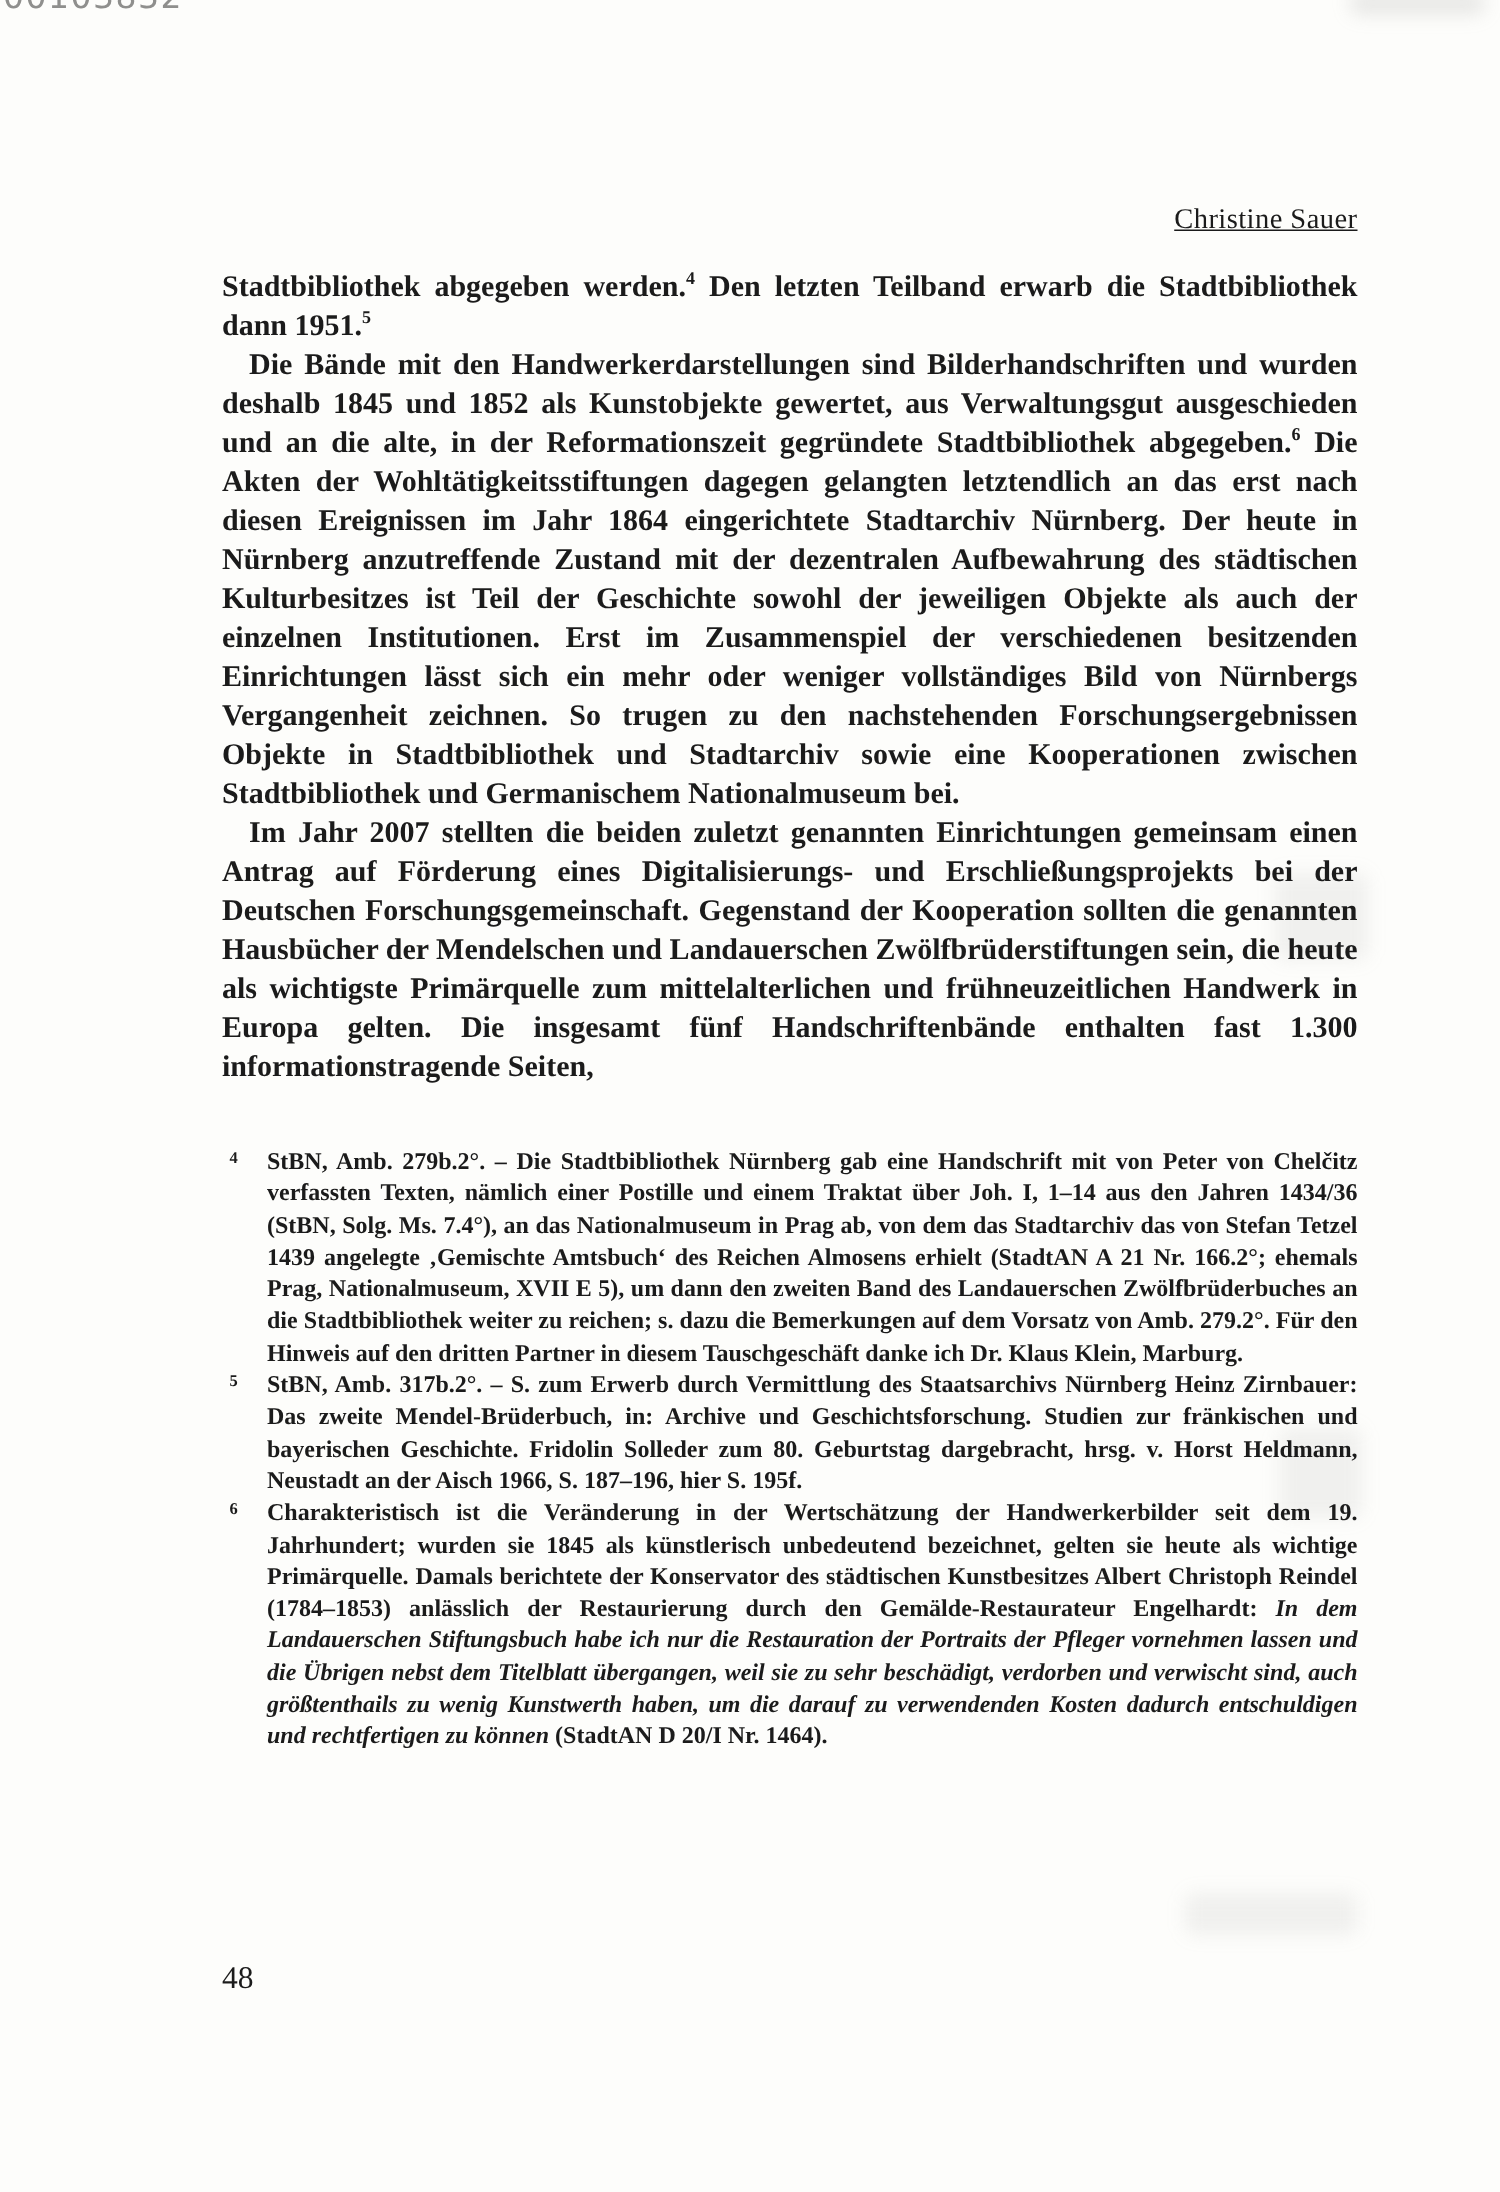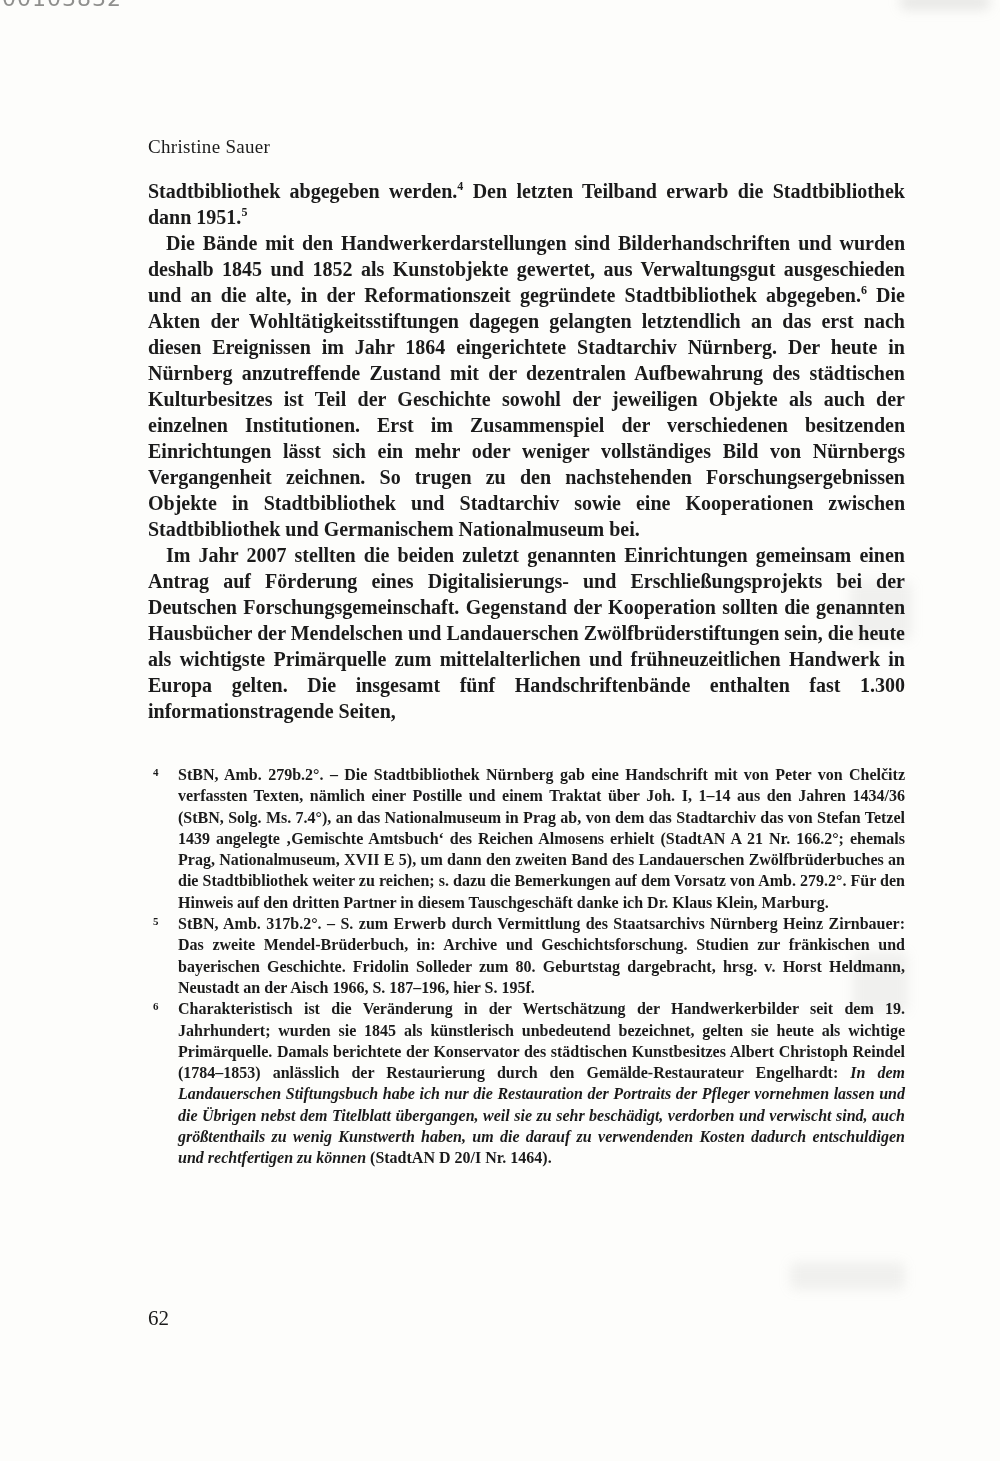--- a/index.html
+++ b/index.html
@@ -23,23 +23,24 @@
     font-size: 22px;
     letter-spacing: 1px;
     color: #8f8f8d;
   }
 
   .running-head {
     position: absolute;
     top: 136px;
     left: 148px;
     width: 757px;
-    text-align: left;
+    text-align: right;
     font-size: 19px;
     letter-spacing: 0.3px;
+    text-decoration: underline;
   }
 
   .content {
     position: absolute;
     top: 178px;
     left: 148px;
     width: 757px;
     font-weight: bold;
   }
 
@@ -116,15 +117,15 @@
         <p class="para indent"><span>Die Bände mit den Handwerkerdarstellungen sind Bilderhandschriften und wurden deshalb 1845 und 1852 als Kunstobjekte gewertet, aus Verwaltungsgut ausgeschieden und an die alte, in der Reformationszeit gegründete Stadtbibliothek abgegeben.</span><sup class="fn-ref">6</sup><span> Die Akten der Wohltätigkeitsstiftungen dagegen gelangten letztendlich an das erst nach diesen Ereignissen im Jahr 1864 eingerichtete Stadtarchiv Nürnberg. Der heute in Nürnberg anzutreffende Zustand mit der dezentralen Aufbewahrung des städtischen Kulturbesitzes ist Teil der Geschichte sowohl der jeweiligen Objekte als auch der einzelnen Institutionen. Erst im Zusammenspiel der verschiedenen besitzenden Einrichtungen lässt sich ein mehr oder weniger vollständiges Bild von Nürnbergs Vergangenheit zeichnen. So trugen zu den nachstehenden Forschungsergebnissen Objekte in Stadtbibliothek und Stadtarchiv sowie eine Kooperationen zwischen Stadtbibliothek und Germanischem Nationalmuseum bei.</span></p>
         <p class="para indent"><span>Im Jahr 2007 stellten die beiden zuletzt genannten Einrichtungen gemeinsam einen Antrag auf Förderung eines Digitalisierungs- und Erschließungsprojekts bei der Deutschen Forschungsgemeinschaft. Gegenstand der Kooperation sollten die genannten Hausbücher der Mendelschen und Landauerschen Zwölfbrüderstiftungen sein, die heute als wichtigste Primärquelle zum mittelalterlichen und frühneuzeitlichen Handwerk in Europa gelten. Die insgesamt fünf Handschriftenbände enthalten fast 1.300 informationstragende Seiten,</span></p>
       </div>
     <div class="footnotes">
         <div class="footnote"><span class="fn-num">4</span><span class="fn-text"><span>StBN, Amb. 279b.2°. – Die Stadtbibliothek Nürnberg gab eine Handschrift mit von Peter von Chelčitz verfassten Texten, nämlich einer Postille und einem Traktat über Joh. I, 1–14 aus den Jahren 1434/36 (StBN, Solg. Ms. 7.4°), an das Nationalmuseum in Prag ab, von dem das Stadtarchiv das von Stefan Tetzel 1439 angelegte ‚Gemischte Amtsbuch‘ des Reichen Almosens erhielt (StadtAN A 21 Nr. 166.2°; ehemals Prag, Nationalmuseum, XVII E 5), um dann den zweiten Band des Landauerschen Zwölfbrüderbuches an die Stadtbibliothek weiter zu reichen; s. dazu die Bemerkungen auf dem Vorsatz von Amb. 279.2°. Für den Hinweis auf den dritten Partner in diesem Tauschgeschäft danke ich Dr. Klaus Klein, Marburg.</span></span></div>
         <div class="footnote"><span class="fn-num">5</span><span class="fn-text"><span>StBN, Amb. 317b.2°. – S. zum Erwerb durch Vermittlung des Staatsarchivs Nürnberg Heinz Zirnbauer: Das zweite Mendel-Brüderbuch, in: Archive und Geschichtsforschung. Studien zur fränkischen und bayerischen Geschichte. Fridolin Solleder zum 80. Geburtstag dargebracht, hrsg. v. Horst Heldmann, Neustadt an der Aisch 1966, S. 187–196, hier S. 195f.</span></span></div>
         <div class="footnote"><span class="fn-num">6</span><span class="fn-text"><span>Charakteristisch ist die Veränderung in der Wertschätzung der Handwerkerbilder seit dem 19. Jahrhundert; wurden sie 1845 als künstlerisch unbedeutend bezeichnet, gelten sie heute als wichtige Primärquelle. Damals berichtete der Konservator des städtischen Kunstbesitzes Albert Christoph Reindel (1784–1853) anlässlich der Restaurierung durch den Gemälde-Restaurateur Engelhardt: </span><em>In dem Landauerschen Stiftungsbuch habe ich nur die Restauration der Portraits der Pfleger vornehmen lassen und die Übrigen nebst dem Titelblatt übergangen, weil sie zu sehr beschädigt, verdorben und verwischt sind, auch größtenthails zu wenig Kunstwerth haben, um die darauf zu verwendenden Kosten dadurch entschuldigen und rechtfertigen zu können</em><span> (StadtAN D 20/I Nr. 1464).</span></span></div>
       </div>
   </div>
 
-  <div class="page-number">62</div>
+  <div class="page-number">48</div>
 
 </div>
 
 </body></html>

